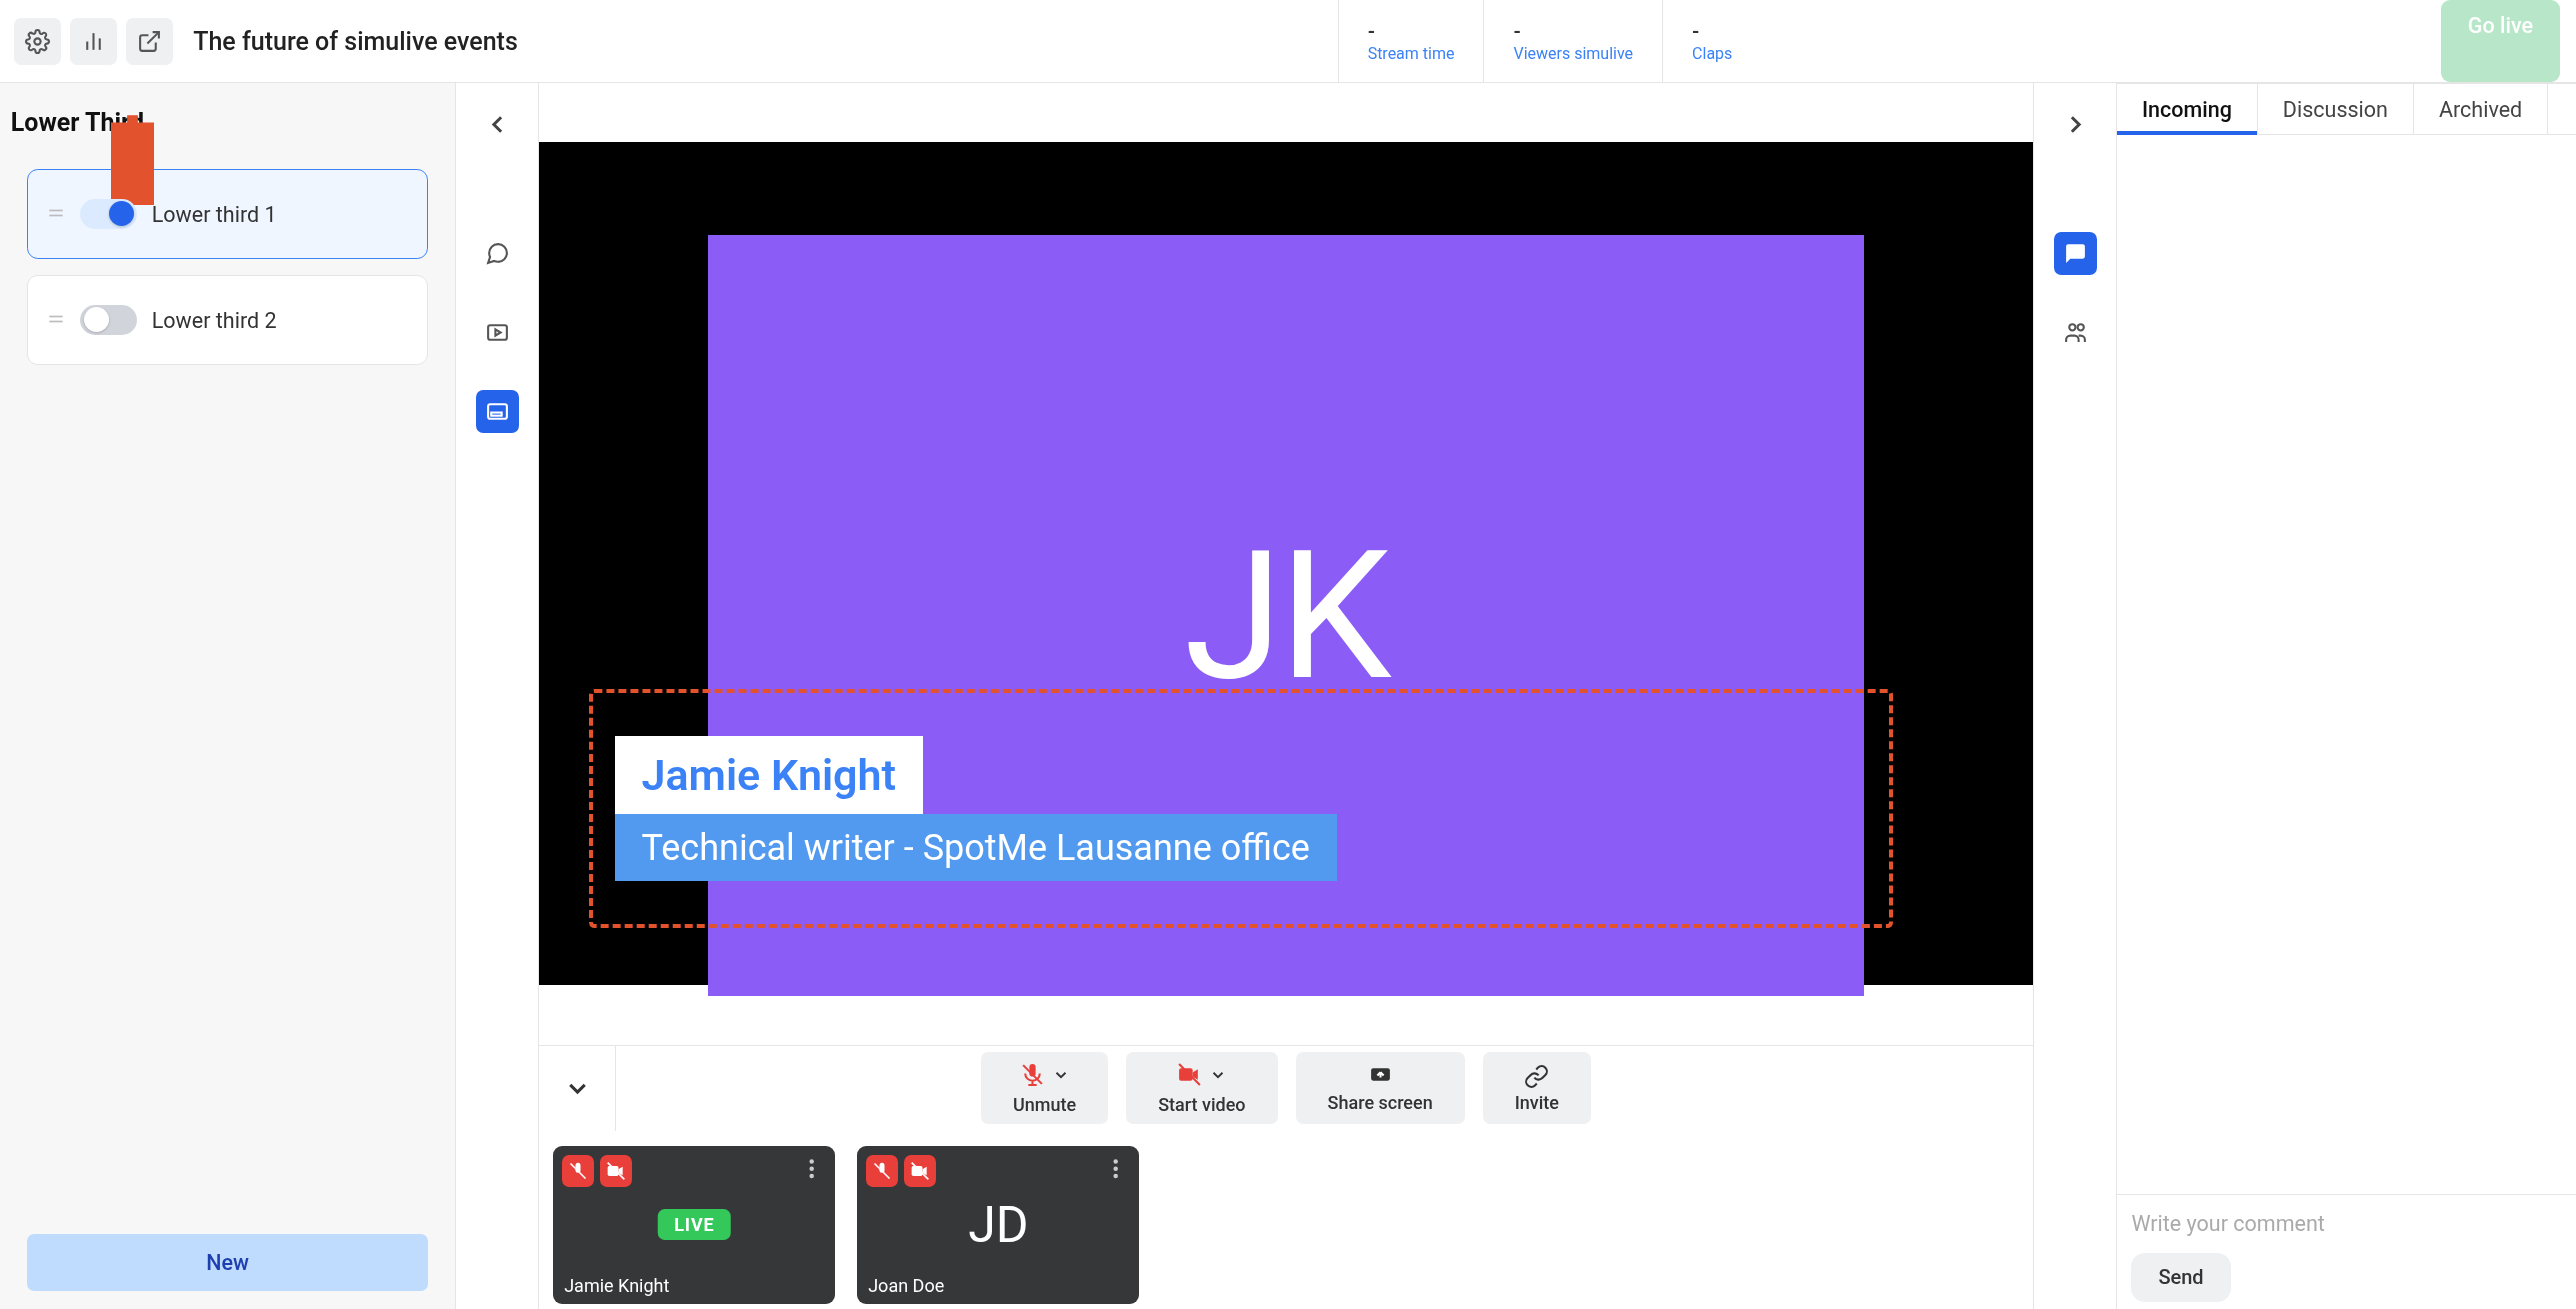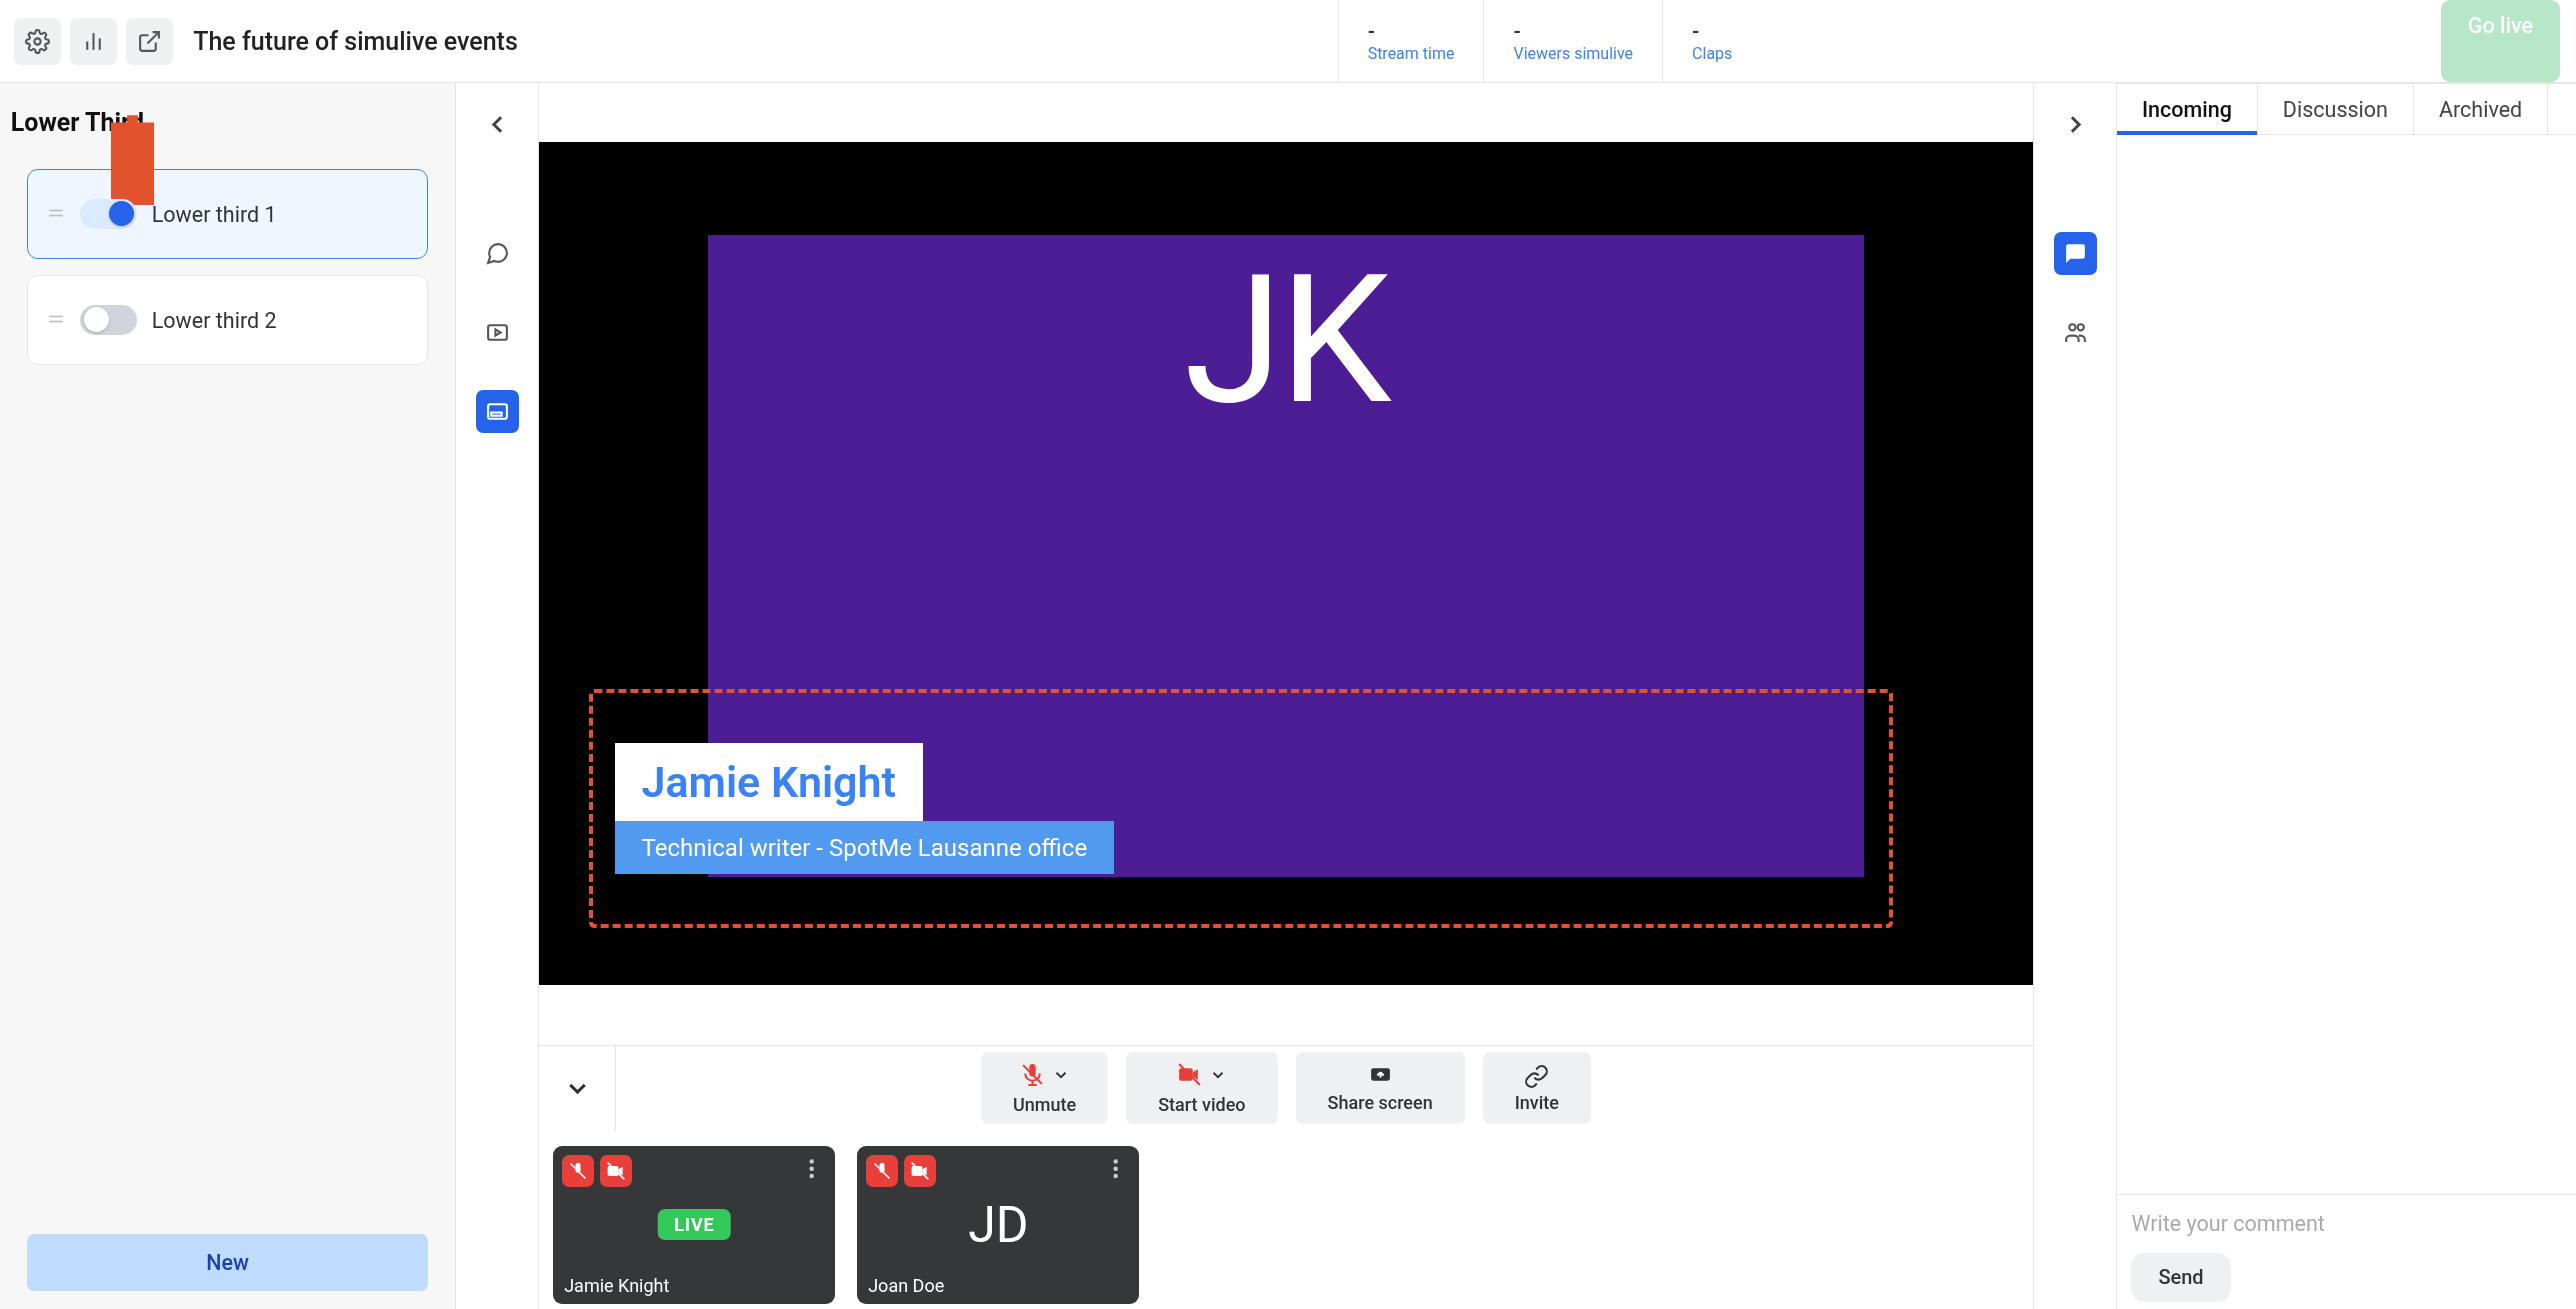--- a/index.html
+++ b/index.html
@@ -41,25 +41,25 @@
 .tool-rail .rail-gap { height: 18px; }
 .tool-rail .tool { width: 43px; height: 43px; border-radius: 7.2px; display: flex; align-items: center; justify-content: center; cursor: pointer; }
 .tool-rail .tool svg { width: 25px; height: 25px; stroke: #555; fill: none; stroke-width: 2; }
 .tool-rail .tool.active { background: #2563eb; }
 .tool-rail .tool.active svg { stroke: #fff; }
 
 
 .stage-col { flex: 1; background: #f7f7f8; display: flex; flex-direction: column; }
 .stage { height: 976px; background: #fff; display: flex; justify-content: center; }
 .stage-video { margin-top: 59px; width: 1494px; height: 843px; background: #000; position: relative; }
-.speaker-tile { position: absolute; left: 169px; top: 93px; right: 169px; height: 642px; background: #4c1d95; display: flex; justify-content: center; }
+.speaker-tile { position: absolute; left: 169px; top: 93px; right: 169px; height: 761px; background: #8b5cf6; display: flex; align-items: center; justify-content: center; }
 .speaker-init { color: #fff; font-size: 179px; font-weight: 400; letter-spacing: -3.6px; }
 .lt-overlay { position: absolute; left: 50px; right: 140px; bottom: 57px; height: 239px; border: 4.5px dashed #e2532d; border-radius: 5.4px; display: flex; flex-direction: column; justify-content: center; padding-left: 21.5px; pointer-events: none; }
 .lt-name { display: inline-block; background: #fff; color: #3b82f6; font-size: 43px; font-weight: 600; padding: 14.4px 27px 14.4px 27px; align-self: flex-start; }
-.lt-sub { display: inline-block; background: #529aef; color: #fff; font-size: 24px; font-weight: 400; padding: 12.6px 27px; align-self: flex-start; }
+.lt-sub { display: inline-block; background: #529aef; color: #fff; font-size: 36px; font-weight: 400; padding: 12.6px 27px; align-self: flex-start; }
 
 
 .controls-bar { height: 88px; border-top: 0.9px solid #e5e5e5; background: #fff; display: flex; align-items: center; justify-content: center; gap: 18px; position: relative; }
 .controls-bar .expand-tog { position: absolute; left: 0; top: 0; bottom: 0; width: 77px; border-right: 0.9px solid #e5e5e5; display: flex; align-items: center; justify-content: center; cursor: pointer; }
 .controls-bar .expand-tog svg { width: 29px; height: 29px; stroke: #333; fill: none; stroke-width: 2.5; }
 .ctrl-btn { background: #eef0f2; border-radius: 7.2px; height: 72px; display: flex; flex-direction: column; align-items: center; justify-content: center; padding: 0 32px; gap: 3.6px; cursor: pointer; position: relative; }
 .ctrl-btn .ctrl-icon { display: flex; align-items: center; gap: 7.2px; }
 .ctrl-btn .ctrl-icon svg { width: 25px; height: 25px; }
 .ctrl-btn .ctrl-icon .muted svg { fill: #e83f3b; }
 .ctrl-btn .ctrl-label { font-size: 18px; color: #333; font-weight: 500; }

